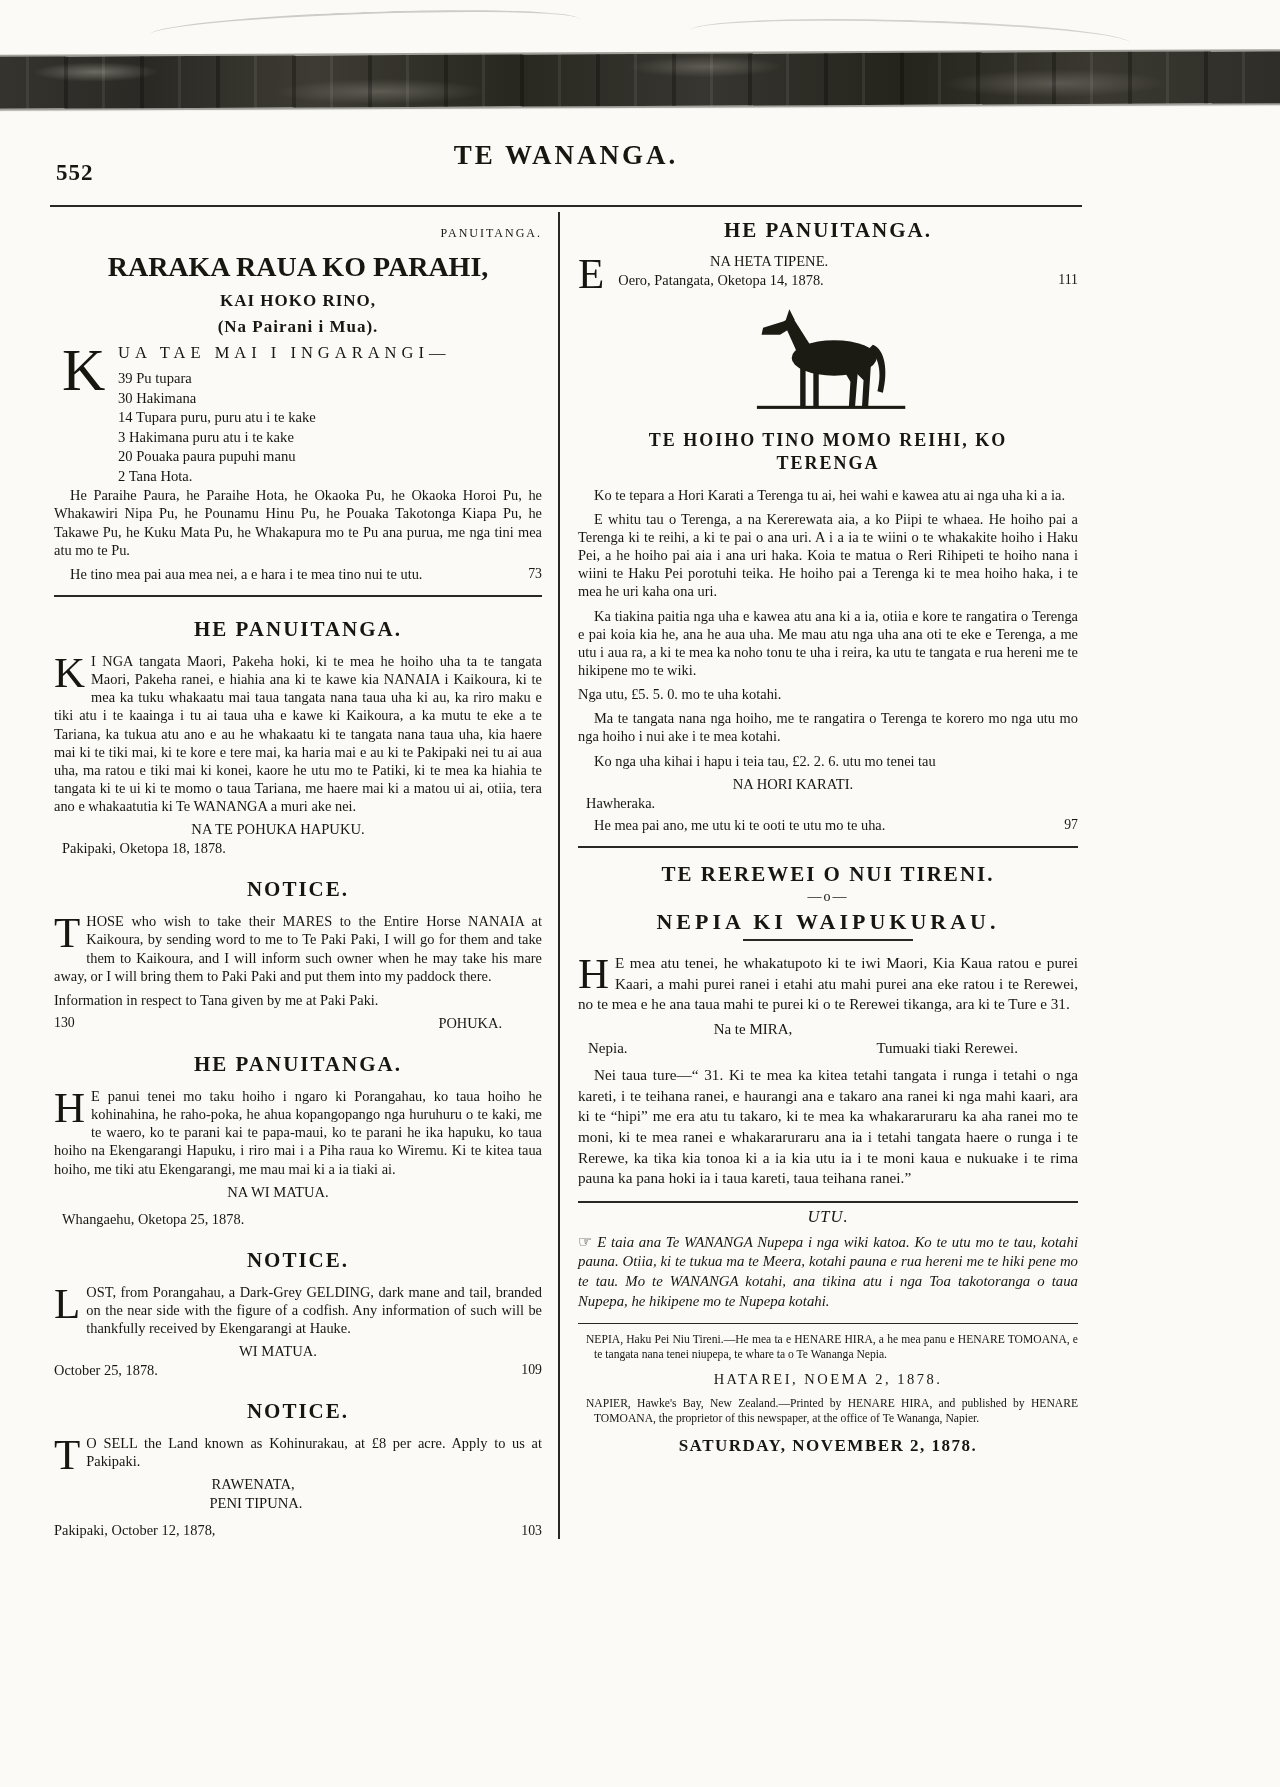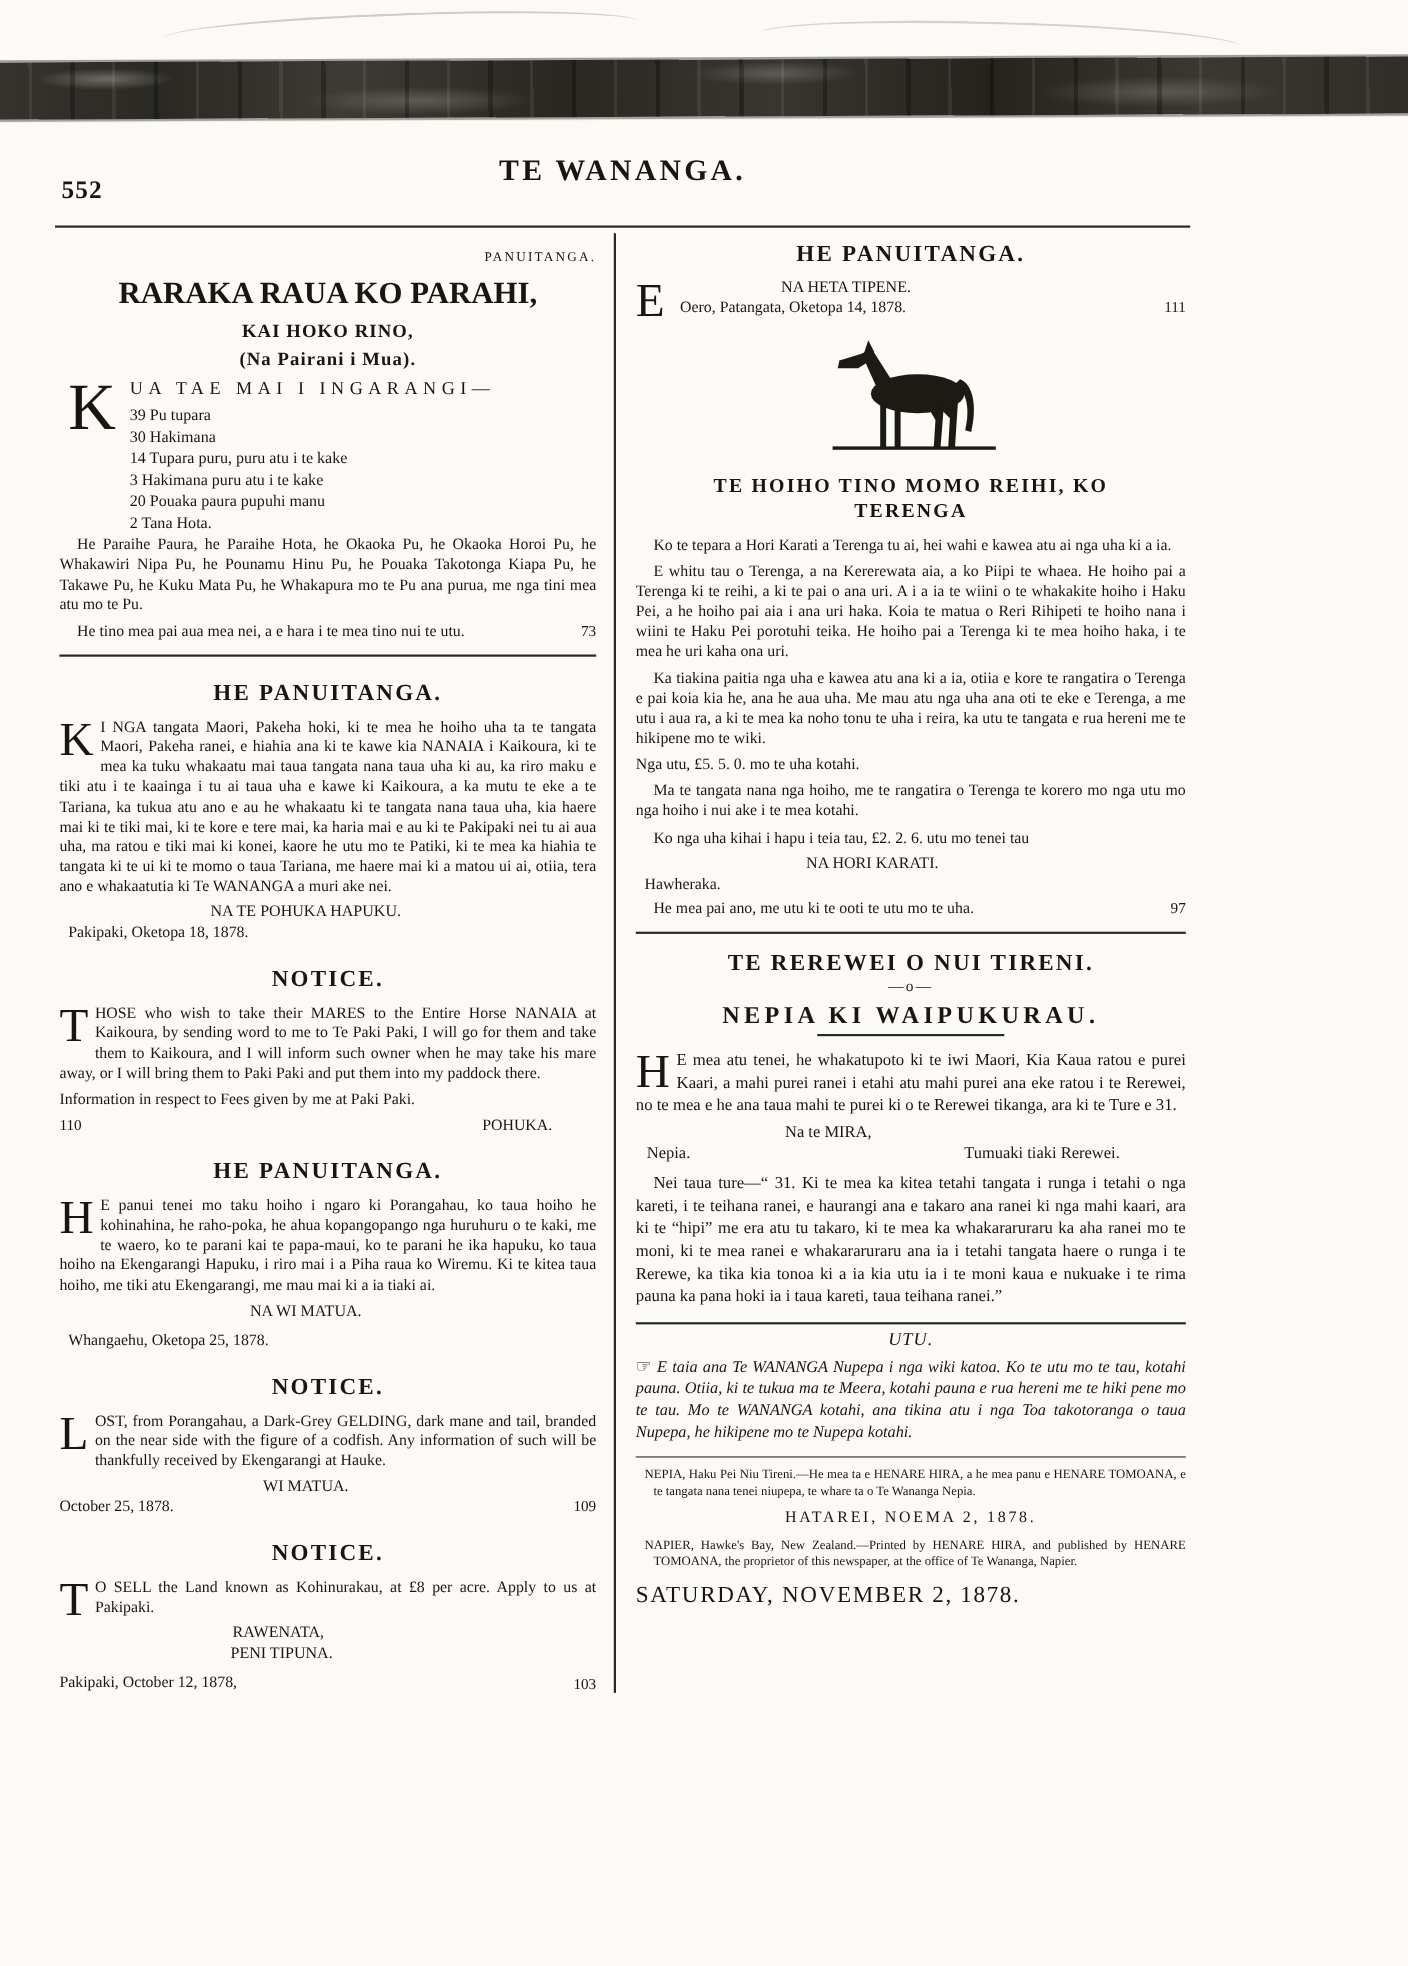--- a/index.html
+++ b/index.html
@@ -72,21 +72,21 @@
   .rail-row { display:flex; justify-content:space-between; font-size:15px; padding-right:60px; margin:2px 0 8px; }
   
   .utu-rule { border:none; border-top:2px solid #2a2823; margin:12px 0 4px; }
   .utu-head { text-align:center; font-style:italic; font-size:16.5px; letter-spacing:1px; margin:2px 0 4px; }
   .utu-body { font-style:italic; font-size:14.8px; line-height:1.32; text-align:justify; margin:0; }
   .pointer { font-style:normal; font-size:16px; padding-right:5px; }
   
   .imprint-block { border-top:1.5px solid #2a2823; margin-top:12px; padding-top:8px; }
   .imprint { font-size:11.6px; line-height:1.32; text-align:justify; padding-left:16px; text-indent:-8px; margin:0 0 5px; }
   .date-caps { text-align:center; font-size:14.5px; letter-spacing:2.5px; margin:8px 0; }
-  .final-date { font-size:21px; font-weight:normal; letter-spacing:1.5px; margin-top:10px; }
+  .final-date { text-align:center; font-size:17px; font-weight:bold; letter-spacing:1.5px; margin-top:10px; }
 </style>
 </head>
 <body>
 
 <div class="sheet">
   <div class="scan-wisp1"></div>
   <div class="scan-wisp2"></div>
   <div class="scan-band"></div>
 
   <div class="pageno">552</div>
@@ -123,23 +123,23 @@
       <section>
         <div class="sec-head">HE PANUITANGA.</div>
         <p class="body"><span class="dropcap">K</span><span>I NGA tangata Maori, Pakeha hoki, ki te mea he hoiho uha ta te tangata Maori, Pakeha ranei, e hiahia ana ki te kawe kia NANAIA i Kaikoura, ki te mea ka tuku whakaatu mai taua tangata nana taua uha ki au, ka riro maku e tiki atu i te kaainga i tu ai taua uha e kawe ki Kaikoura, a ka mutu te eke a te Tariana, ka tukua atu ano e au he whakaatu ki te tangata nana taua uha, kia haere mai ki te tiki mai, ki te kore e tere mai, ka haria mai e au ki te Pakipaki nei tu ai aua uha, ma ratou e tiki mai ki konei, kaore he utu mo te Patiki, ki te mea ka hiahia te tangata ki te ui ki te momo o taua Tariana, me haere mai ki a matou ui ai, otiia, tera ano e whakaatutia ki Te WANANGA a muri ake nei.</span></p>
         <div class="sig-right">NA TE POHUKA HAPUKU.</div>
         <div class="dateline">Pakipaki, Oketopa 18, 1878.</div>
       </section>
 
       <section>
         <div class="sec-head">NOTICE.</div>
         <p class="body"><span class="dropcap">T</span><span>HOSE who wish to take their MARES to the Entire Horse NANAIA at Kaikoura, by sending word to me to Te Paki Paki, I will go for them and take them to Kaikoura, and I will inform such owner when he may take his mare away, or I will bring them to Paki Paki and put them into my paddock there.</span></p>
-        <p class="body"><span>Information in respect to Fees given by me at Paki Paki.</span></p>
+        <p class="body"><span>Information in respect to Tana given by me at Paki Paki.</span></p>
         <div class="row">
-          <span class="folio">110</span>
+          <span class="folio">130</span>
           <span style="padding-right:40px;">POHUKA.</span>
         </div>
       </section>
 
       <section>
         <div class="sec-head">HE PANUITANGA.</div>
         <p class="body"><span class="dropcap">H</span><span>E panui tenei mo taku hoiho i ngaro ki Porangahau, ko taua hoiho he kohinahina, he raho-poka, he ahua kopangopango nga huruhuru o te kaki, me te waero, ko te parani kai te papa-maui, ko te parani he ika hapuku, ko taua hoiho na Ekengarangi Hapuku, i riro mai i a Piha raua ko Wiremu. Ki te kitea taua hoiho, me tiki atu Ekengarangi, me mau mai ki a ia tiaki ai.</span></p>
         <div class="sig-right">NA WI MATUA.</div>
         <div class="dateline" style="margin-top:10px;">Whangaehu, Oketopa 25, 1878.</div>
       </section>

